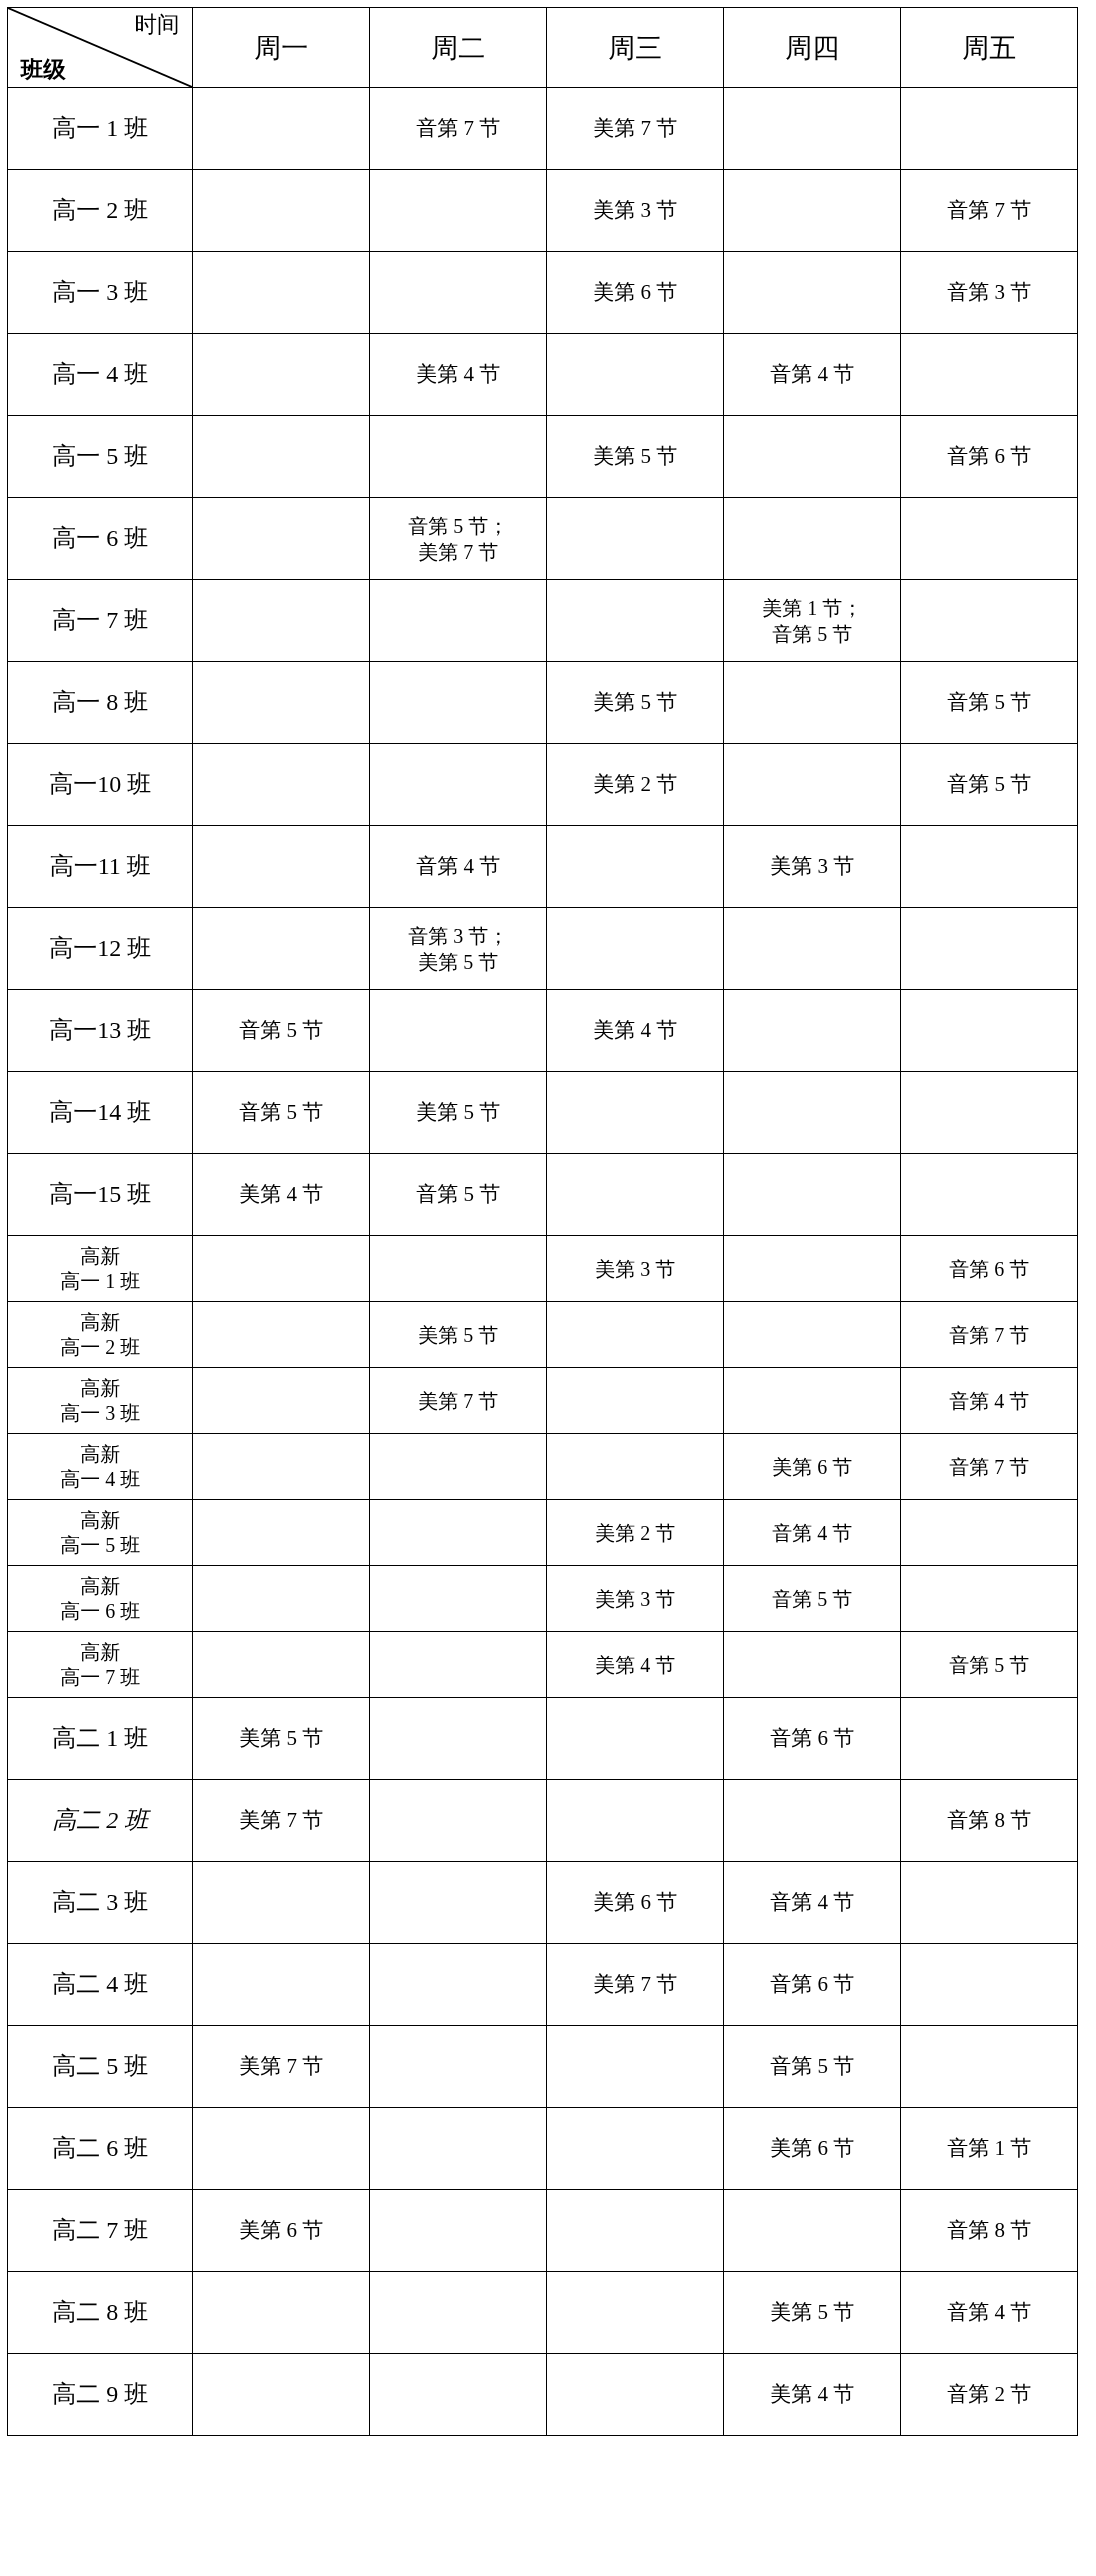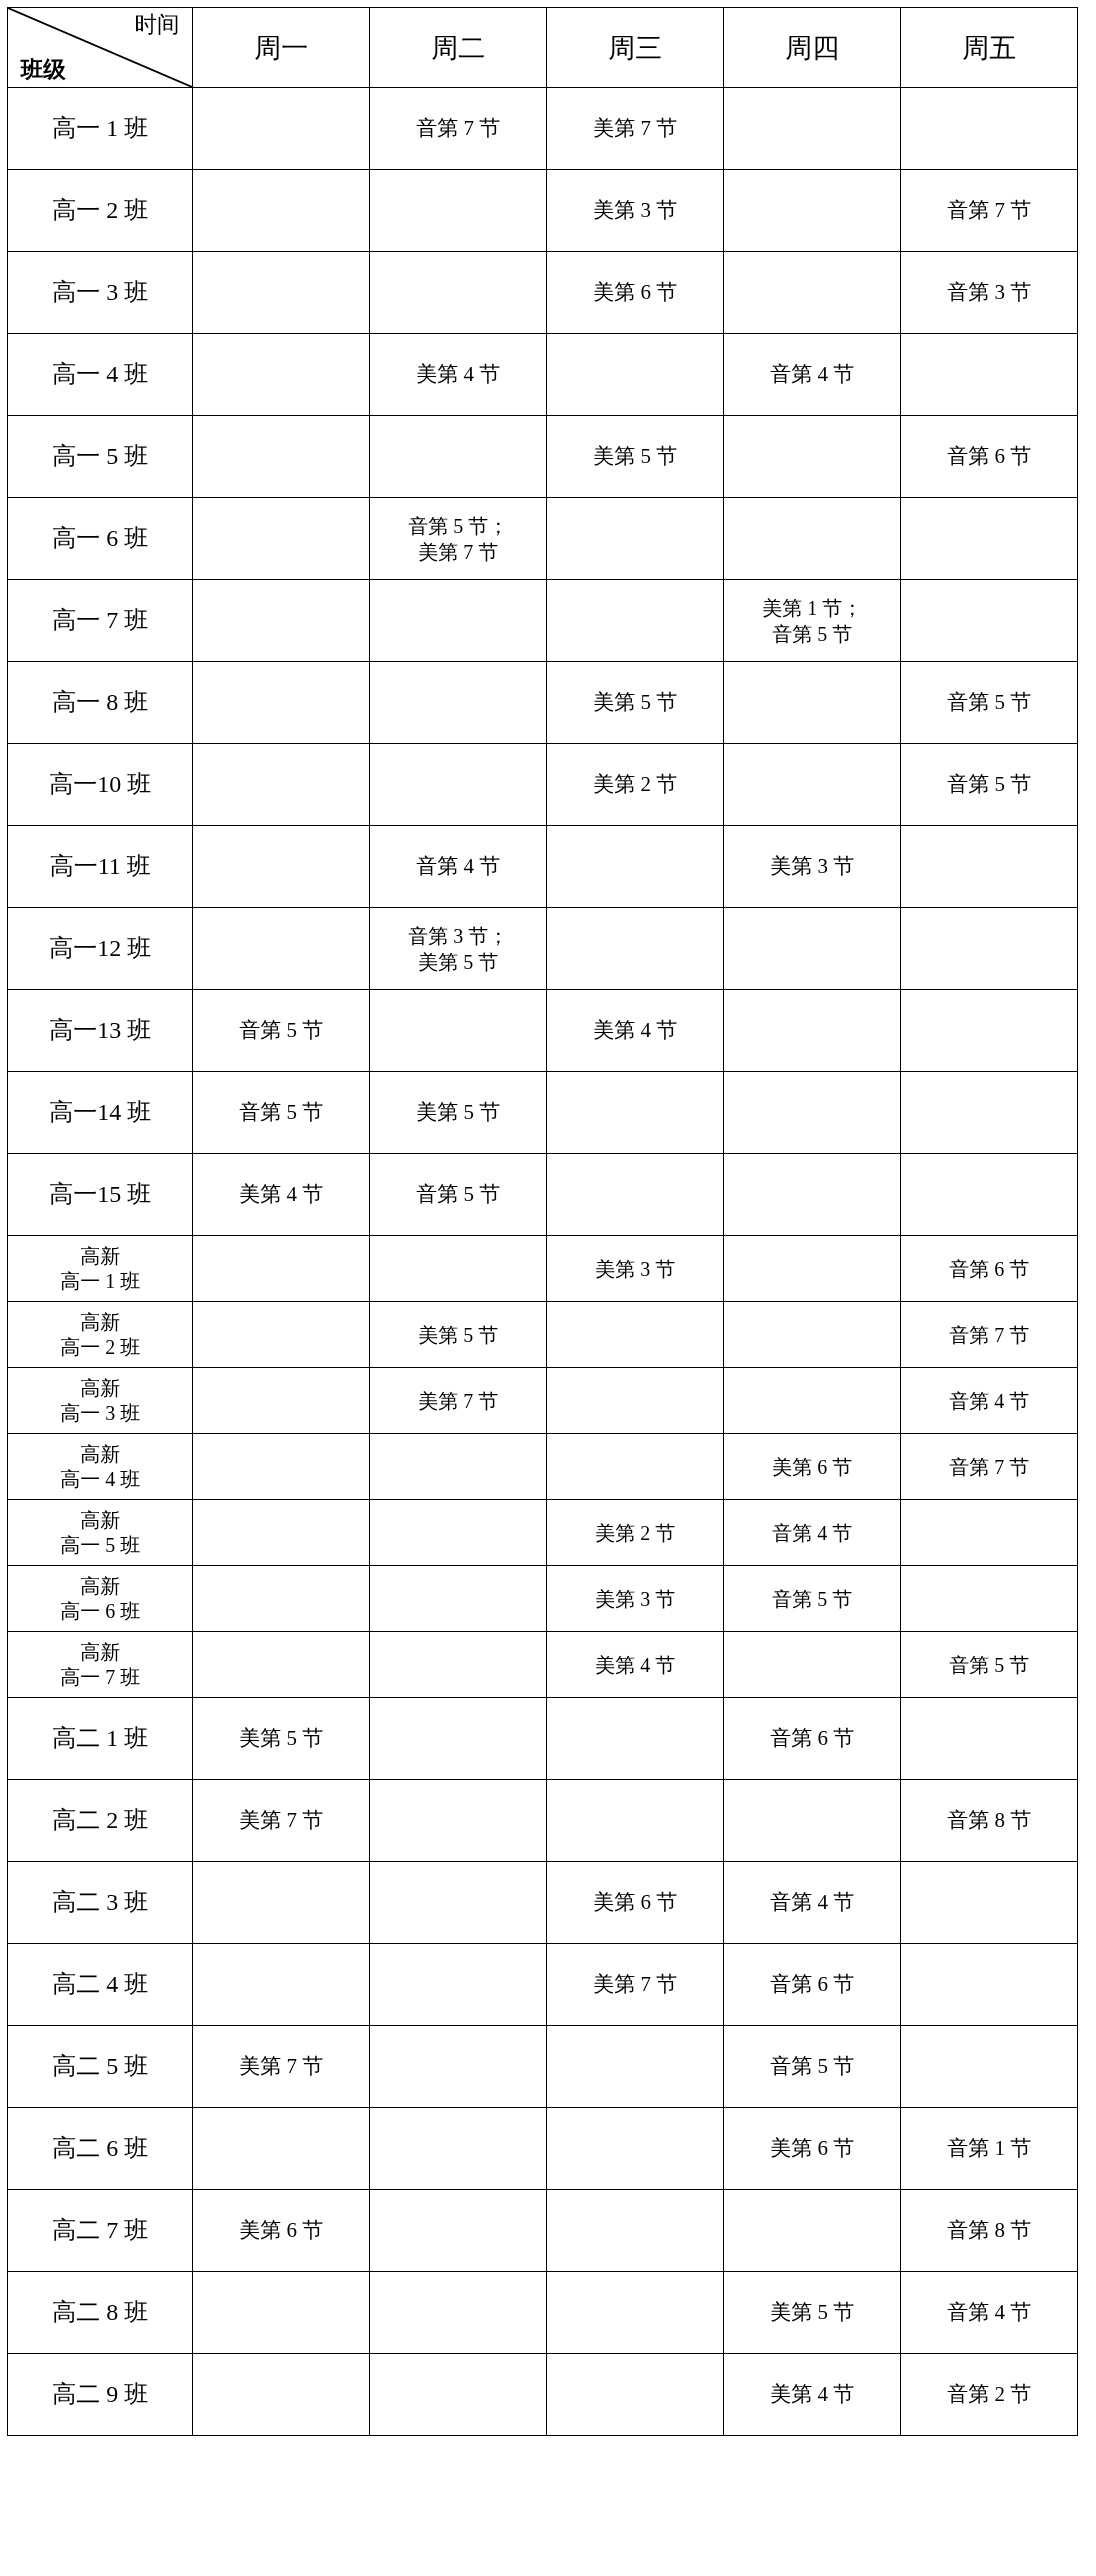--- a/index.html
+++ b/index.html
@@ -303,21 +303,21 @@
         </tr>
         <tr>
           <td class="classname" style="white-space: pre-line;">高二 1 班</td>
           <td class="cell">美第 5 节</td>
           <td class="cell"></td>
           <td class="cell"></td>
           <td class="cell">音第 6 节</td>
           <td class="cell"></td>
         </tr>
         <tr>
-          <td class="classname" style="white-space: pre-line;">高二 2 班</td>
+          <td class="classname" style="white-space: pre-line; font-style: italic;">高二 2 班</td>
           <td class="cell">美第 7 节</td>
           <td class="cell"></td>
           <td class="cell"></td>
           <td class="cell"></td>
           <td class="cell">音第 8 节</td>
         </tr>
         <tr>
           <td class="classname" style="white-space: pre-line;">高二 3 班</td>
           <td class="cell"></td>
           <td class="cell"></td>

